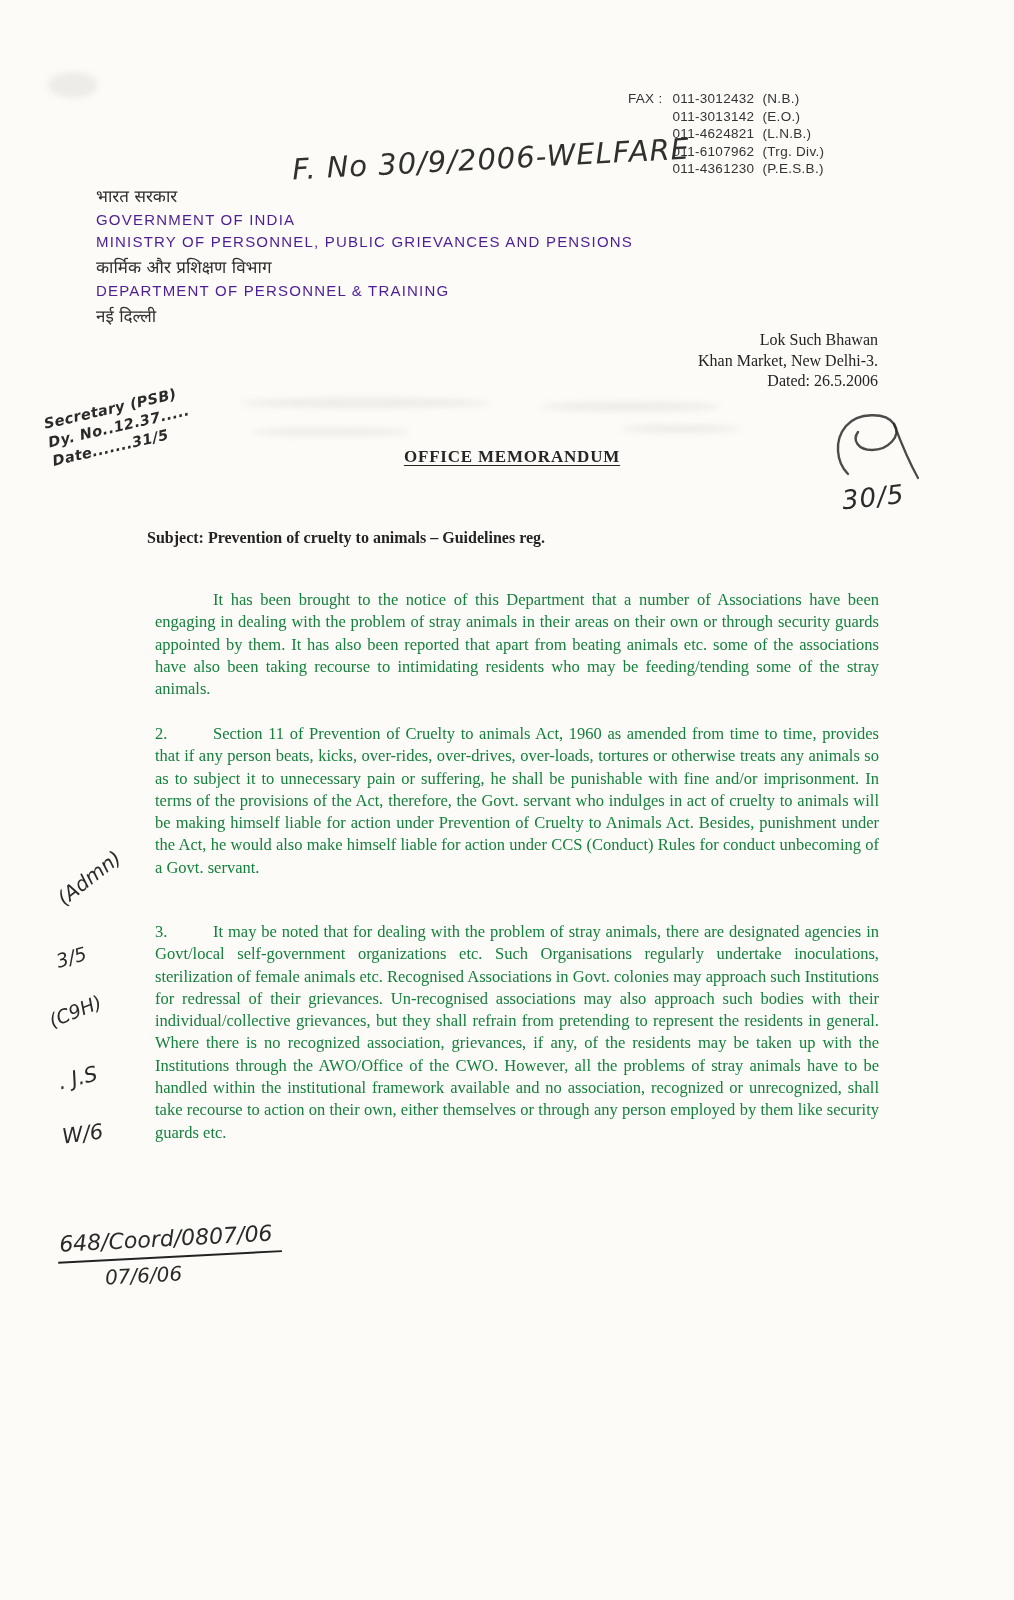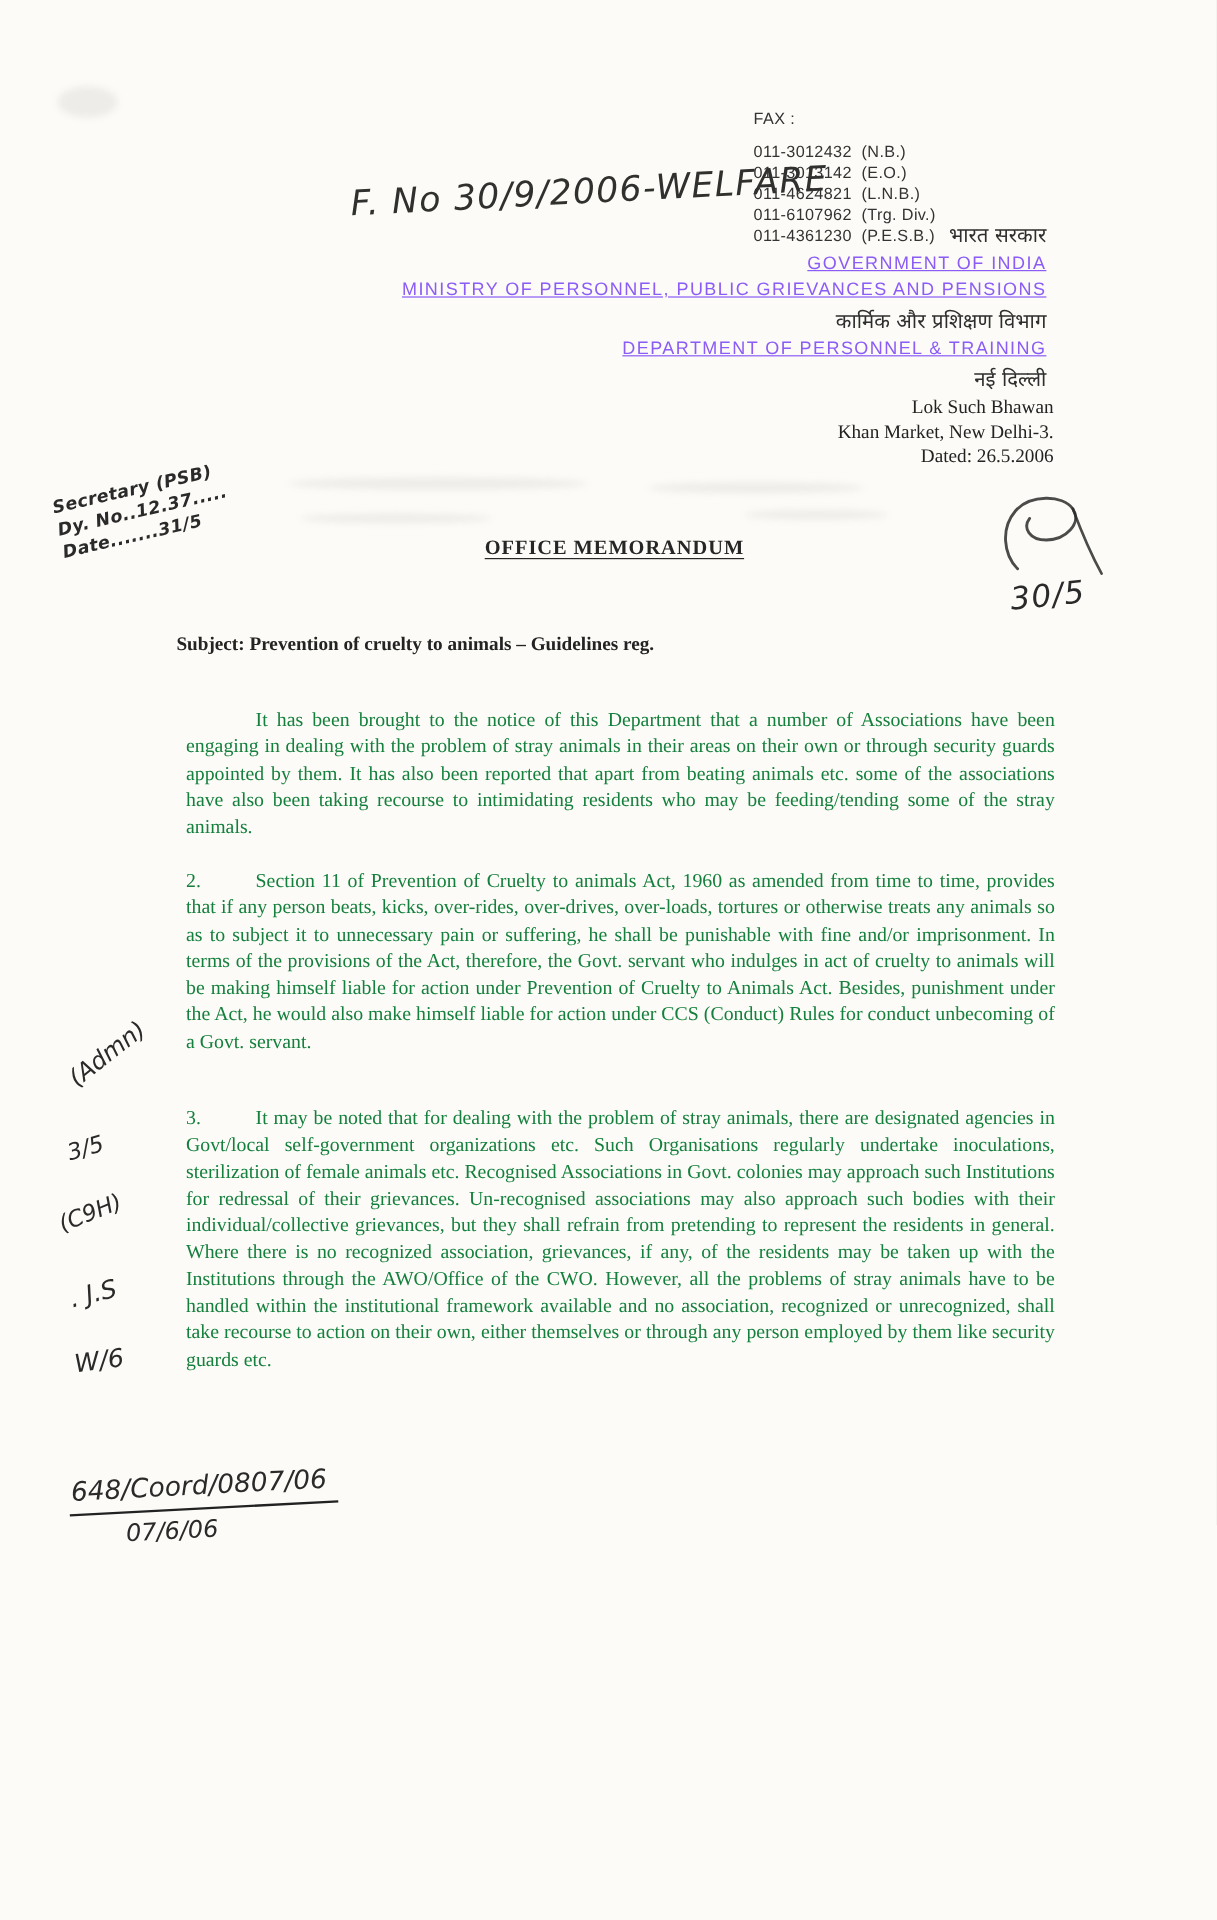--- a/index.html
+++ b/index.html
@@ -7,32 +7,32 @@
     position:relative; width:1014px; height:1600px; margin:0 auto;
     background:#fcfbf7; overflow:hidden; color:#262626;
     font-family:"Liberation Serif", serif;
   }
   
   .hw { font-family:"DejaVu Sans", sans-serif; font-style:italic; color:#2a2a2a; }
 
   .fax-block {
     position:absolute; left:628px; top:90px; display:flex; gap:10px;
     font-family:"Liberation Sans", sans-serif; font-size:13.5px; line-height:17.5px;
-    letter-spacing:.3px; color:#333;flex-direction:column;
+    letter-spacing:.3px; color:#333;
   }
   .fax-lines div { white-space:pre; }
 
   .file-no {
     position:absolute; left:292px; top:142px; font-size:29px; letter-spacing:1px;
     transform:rotate(-3deg); color:#30302e; white-space:nowrap;
   }
 
-  .letterhead { position:absolute; left:112px; top:184px; width:760px; text-align:right; }
+  .letterhead { position:absolute; left:96px; top:184px; width:760px; text-align:left; }
   .lh-hi { font-family:"DejaVu Sans", sans-serif; font-size:17px; color:#2e2e2e; margin-bottom:4px; }
-  .lh-en { font-family:"Liberation Sans", sans-serif; font-size:15px; letter-spacing:1.2px; color:#8b5cf6; margin-bottom:5px;text-decoration:underline; }
+  .lh-en { font-family:"Liberation Sans", sans-serif; font-size:15px; letter-spacing:1.2px; color:#4c1d95; margin-bottom:5px; }
   .lh-en.city { font-size:14px; letter-spacing:2.5px; }
 
   .address {
     position:absolute; left:600px; top:330px; width:278px; text-align:right;
     font-size:16px; line-height:20.5px; color:#232323;
   }
 
   .stamp {
     position:absolute; left:46px; top:392px; width:200px; transform:rotate(-13deg);
     font-size:14.5px; line-height:19px; letter-spacing:.4px; font-weight:600;

